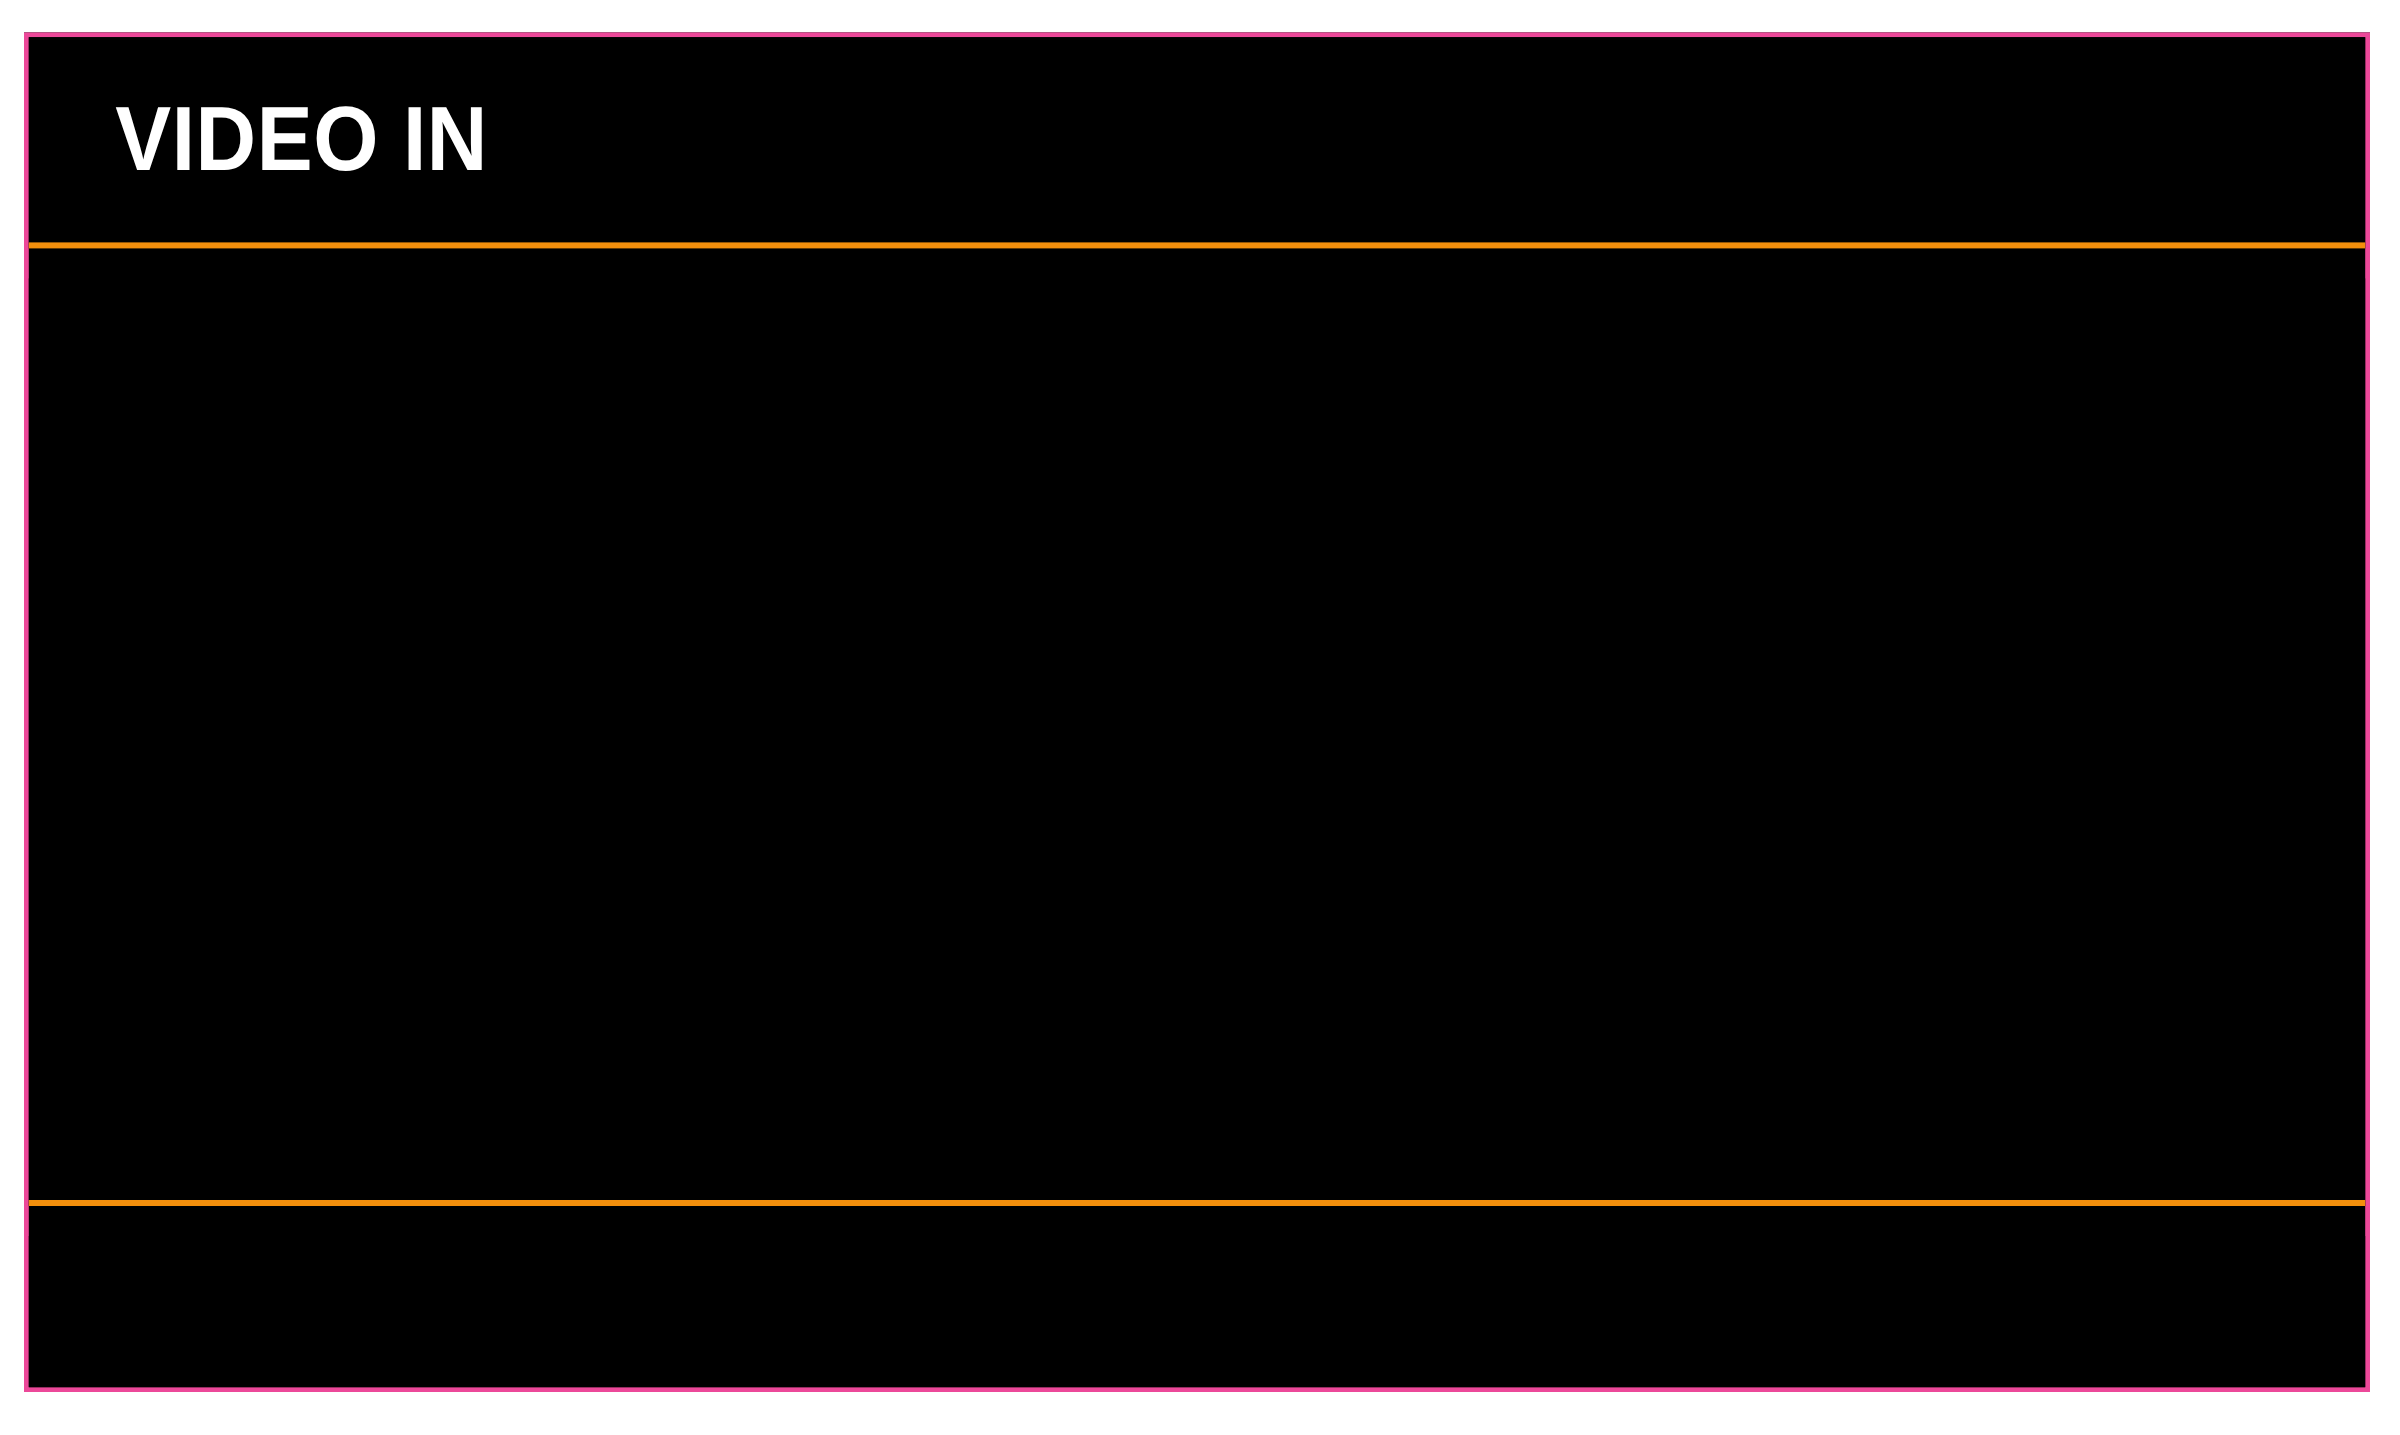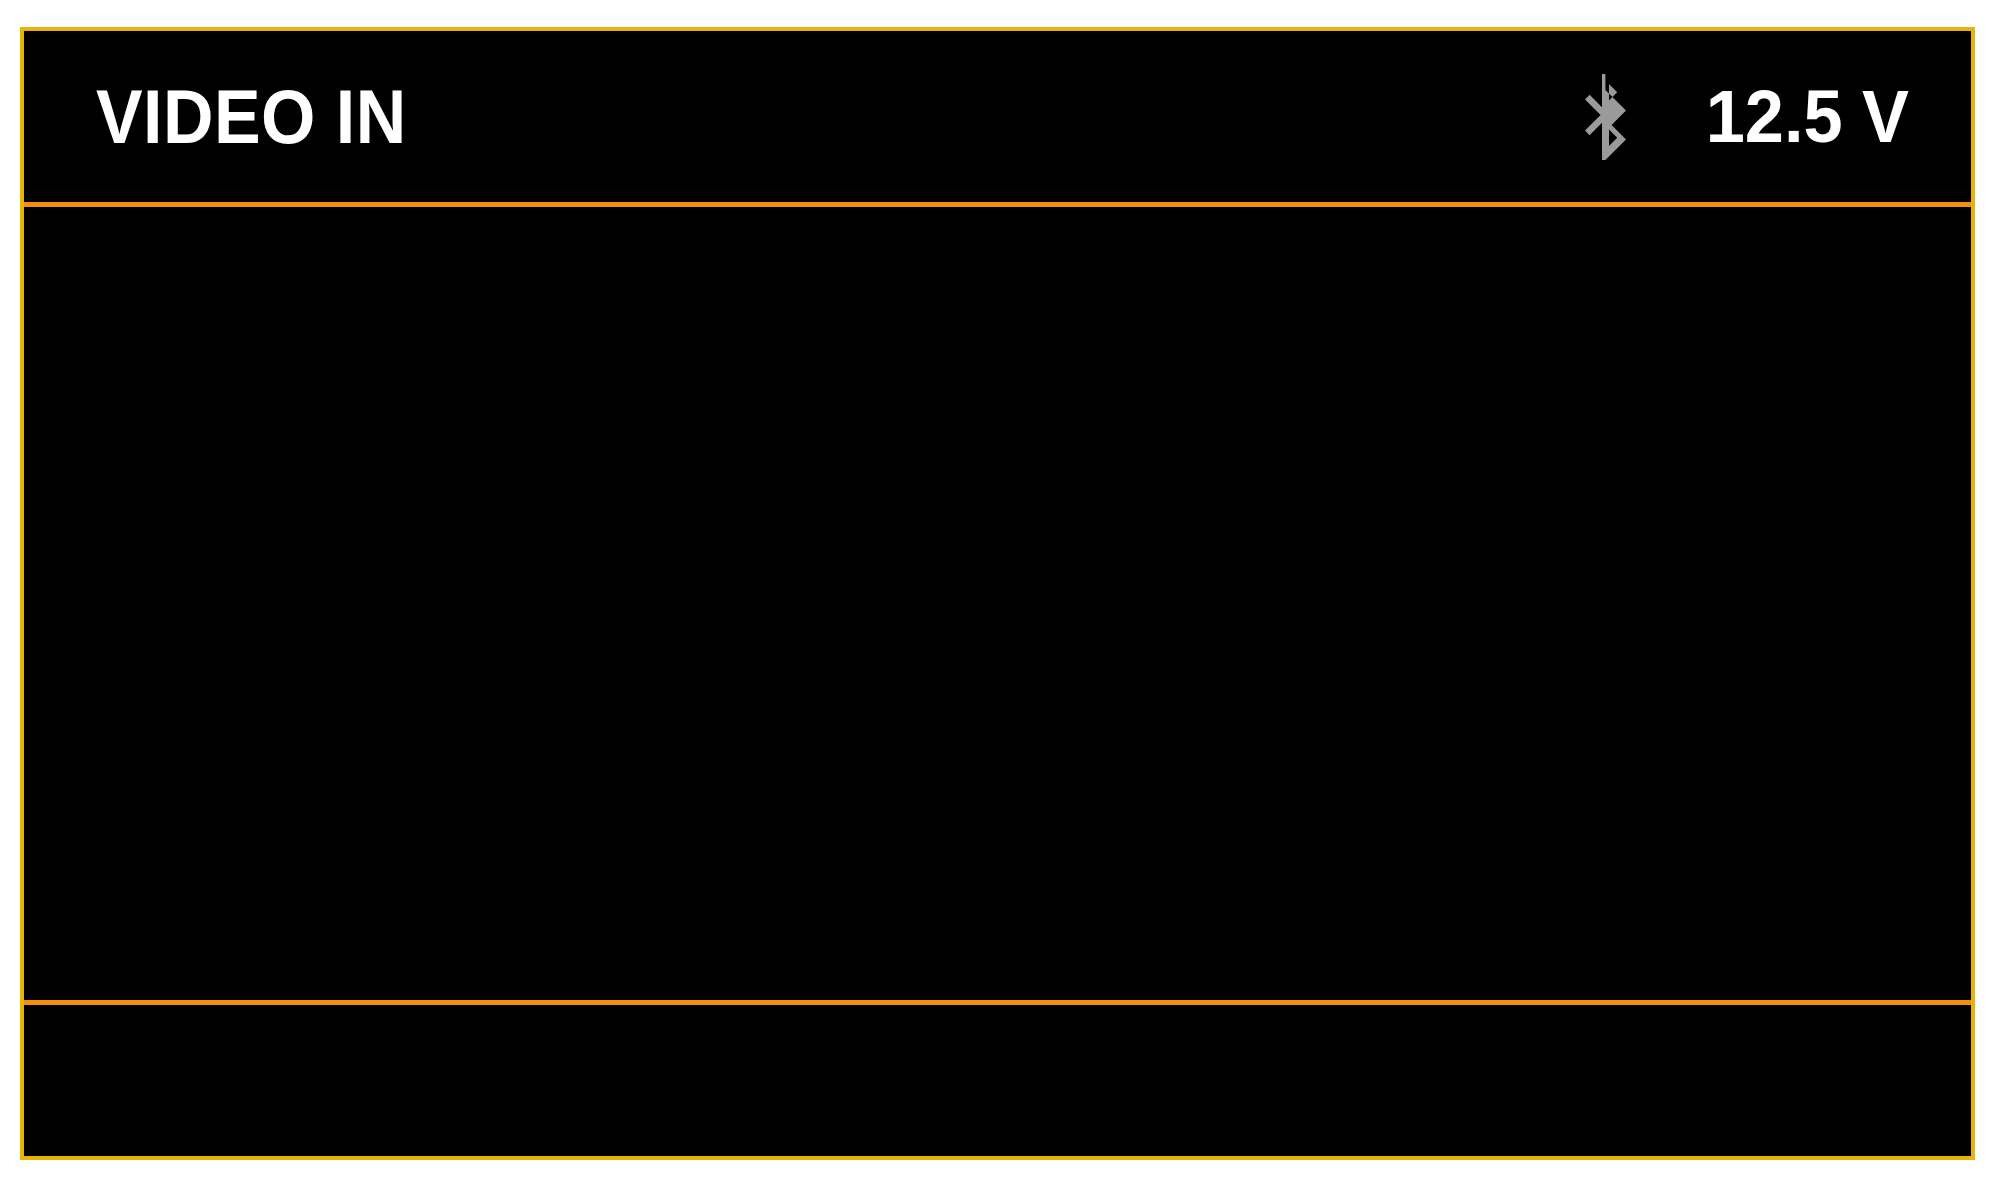--- a/index.html
+++ b/index.html
@@ -21,21 +21,21 @@
   }
 
   
   #panel {
     position: absolute;
     left: 20px;
     top: 27px;
     width: 1955px;
     height: 1133px;
     box-sizing: border-box;
-    border: 4px solid #eab308;
+    border: 4px solid #ec4899;
     background: #000000;
     display: flex;
     flex-direction: column;
     gap: 25px;
   }
 
   
   #header {
     position: relative;
     flex: 0 0 176px;
@@ -131,31 +131,20 @@
 <body>
 
 <div id="screen">
 
   <div id="panel">
 
     <div id="header">
 
       <div id="header-title">VIDEO IN</div>
 
-      <div id="header-right">
-
-        <span>
-          <svg id="bluetooth-icon" viewBox="0 0 44 86" xmlns="http://www.w3.org/2000/svg" aria-hidden="true">
-            <path d="M17.0 0 L17.0 33.2 L4.6 20.8 L0 25.4 L15.6 41.0 L0 56.6 L4.6 61.2 L17.0 48.8 L17.0 86.0 L20.4 86.0 L41.0 65.4 L26.6 51.0 L41.0 36.6 L20.4 16.0 L20.4 0 Z M24.0 10.0 L32.2 18.2 L24.0 26.4 Z M24.0 55.6 L32.2 63.8 L24.0 72.0 Z" fill="#9a9a9a"></path>
-          </svg>
-        </span>
-
-        <div id="voltage-readout">12.5 V</div>
-
-      </div>
     </div>
 
     <div id="video-area">
       <div id="video-placeholder-text"></div>
     </div>
 
     <div id="status-strip">
       <div id="status-strip-text"></div>
     </div>
 

